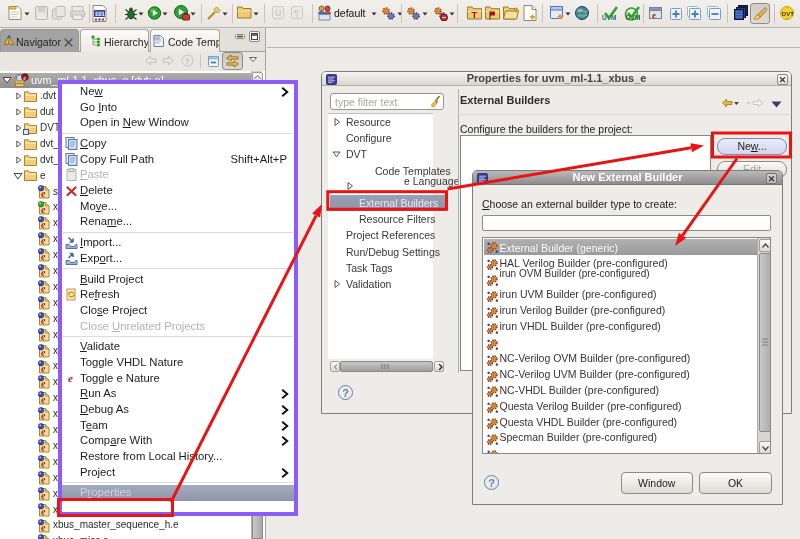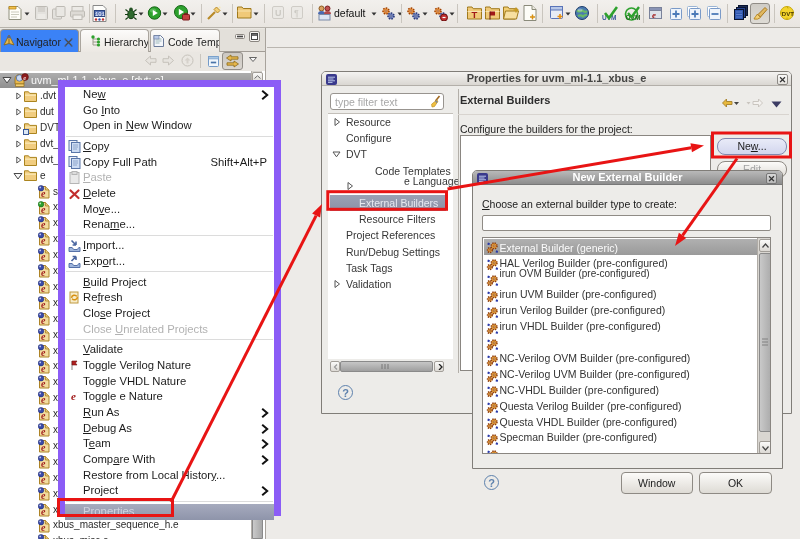--- a/index.html
+++ b/index.html
@@ -9,32 +9,32 @@
 
 
 #toolbar { left:0; top:0; width:800px; height:28px;
   background:linear-gradient(#f2f0ed,#e9e5e0); border-bottom:1px solid #b7b3ac; z-index:1; }
 .tsep { position:absolute; top:4px; width:1px; height:19px; background:#c9c5be; }
 
 
 #nav { left:0; top:28px; width:266px; height:511px; border-right:1px solid #a8a39c; background:#eae7e2; z-index:1; }
 #tabstrip { position:absolute; left:0; top:1px; width:265px; height:23px; background:#e3e0da; border-bottom:1px solid #a29d96; }
 .tab { position:absolute; top:0px; height:23px; font-size:10.5px; color:#222; padding-top:6px; white-space:nowrap; overflow:hidden; }
-.tab.active { background:#3b82f6; border:1px solid #9b968f; border-bottom:none; border-radius:4px 4px 0 0; }
+.tab.active { background:#a3a3a3; border:1px solid #9b968f; border-bottom:none; border-radius:4px 4px 0 0; }
 .tab.inactive { background:linear-gradient(#fcfbfa,#ece8e3); border:1px solid #aaa59e; border-bottom:none; border-radius:4px 4px 0 0; }
 #viewtb { position:absolute; left:0; top:24px; width:265px; height:19px; background:#eae7e2; }
 #treearea { position:absolute; left:0; top:43px; width:265px; height:468px; background:#fff; }
 .trow { position:absolute; left:0; height:16px; font-size:10px; color:#2b2b2b; white-space:nowrap; }
 
 
 #editor { left:267px; top:28px; width:533px; height:511px; background:#edebe8; z-index:0; }
 #edline { position:absolute; left:0; top:19px; width:533px; height:1px; background:#bab6b0; }
 
 
-#cmenu { left:58px; top:80px; width:223px; height:436px; background:#fff; border:7px solid #8b5cf6; z-index:10; }
+#cmenu { left:58px; top:80px; width:240px; height:436px; background:#fff; border:4px solid #8b5cf6; z-index:10; }
 .mi { position:relative; height:15.7px; line-height:15.7px; font-size:11.3px; color:#1c1c1c; padding-left:18px; white-space:nowrap; }
 .mi.dis { color:#b2b2b2; }
 .msep { height:1px; background:#dcdcdc; margin:1.8px 1px 2.2px; }
 .mi .micon { position:absolute; left:3px; top:1px; width:13px; height:13px; }
 .mi .arrow { position:absolute; right:5px; top:3px; line-height:0; }
 .mi .sc { position:absolute; right:7px; }
 #miprops { background:linear-gradient(#a6abbe,#8e94aa); color:#cfd2de; }
 
 
 .dlg { z-index:20; background:#edece9; border:1px solid #807d78; border-radius:5px 5px 0 0; }
@@ -625,24 +625,20 @@
   <div class="msep"></div>
   <div class="mi"><u>B</u>uild Project</div>
   <div class="mi"><span class="micon"><svg width="13" height="13" viewBox="0 0 13 13">
           <rect x="2" y="1" width="8" height="11" fill="#f7ecc9" stroke="#c09a40"></rect>
           <path d="M3.5 6.8 a3 3 0 0 1 5.4 -1.4 M9.5 6.2 a3 3 0 0 1 -5.4 1.4" stroke="#d89010" stroke-width="1.5" fill="none"></path>
         </svg></span>Re<u>f</u>resh</div>
   <div class="mi">Clo<u>s</u>e Project</div>
   <div class="mi dis">Close <u>U</u>nrelated Projects</div>
   <div class="msep"></div>
   <div class="mi"><u>V</u>alidate</div>
-  <div class="mi"><span class="micon"><svg width="13" height="13" viewBox="0 0 13 13">
-          <path d="M4 2 v9" stroke="#888" stroke-width="1"></path>
-          <path d="M4 2 h5 l-1.5 2 l1.5 2 h-5 z" fill="#b02020" stroke="#701010" stroke-width="0.6"></path>
-        </svg></span>Toggle Verilog Nature</div>
   <div class="mi">Toggle VHDL Nature</div>
   <div class="mi"><span class="micon"><svg width="13" height="13" viewBox="0 0 13 13">
           <text x="3" y="10" font-family="Liberation Serif" font-style="italic" font-weight="bold" font-size="11" fill="#a01818">e</text>
         </svg></span>Toggle e Nature</div>
   <div class="mi"><u>R</u>un As<span class="arrow"><svg width="8" height="10" viewBox="0 0 8 10">
           <path d="M1.2 0.8 L6.2 5 L1.2 9.2" stroke="#111" stroke-width="2" fill="none"></path>
         </svg></span></div>
   <div class="mi"><u>D</u>ebug As<span class="arrow"><svg width="8" height="10" viewBox="0 0 8 10">
           <path d="M1.2 0.8 L6.2 5 L1.2 9.2" stroke="#111" stroke-width="2" fill="none"></path>
         </svg></span></div>
@@ -669,21 +665,21 @@
   <div class="xbtn" style="right:3px; top:1.5px;">✕</div>
 
   <div class="abs" style="left:8px; top:21px; width:114px; height:17px; background:#fff; border:1px solid #98948f; border-radius:3px;"></div>
   <div class="abs" style="left:13px; top:23.5px; font-size:10.5px; color:#a8a8a8;">type filter text</div>
   <svg class="abs" style="left:108px; top:22.5px;" width="12" height="13" viewBox="0 0 12 13">
       <path d="M9.5 1 L5.5 6" stroke="#a06820" stroke-width="1.6"></path>
       <path d="M6.8 5 L8 6.2 L4.5 11.5 L2 12 L1.6 9.2 Z" fill="#f0c040" stroke="#c09020" stroke-width="0.7"></path>
       <path d="M5.6 5.8 l1.7 1.7" stroke="#888" stroke-width="1.8"></path>
     </svg>
 
-  <div class="abs" id="ptree" style="left:6px; top:41px; width:125px; height:246px; background:#fff; border-top:1px solid #c3bfb9;">
+  <div class="abs" id="ptree" style="left:6px; top:41px; width:105px; height:246px; background:#fff; border-top:1px solid #c3bfb9;">
     <svg class="exp" style="left:5px;top:4px;" width="8" height="8">
         <path d="M2 0.5 L6.5 4 L2 7.5 Z" fill="#fff" stroke="#555" stroke-width="1"></path>
       </svg>
     <div class="ptrow" style="left:18px; top:2px;">Resource</div>
     <div class="ptrow" style="left:18px; top:18.2px;">Configure</div>
     <svg class="exp" style="left:4px;top:37px;" width="9" height="7">
         <path d="M1 1 L8 1 L4.5 5.8 Z" fill="#fcfcfc" stroke="#555" stroke-width="1"></path>
       </svg>
     <div class="ptrow" style="left:18px; top:34.4px;">DVT</div>
     <div class="ptrow" style="left:15px; top:50.6px;margin-left:32px;">Code Templates</div>
@@ -736,21 +732,21 @@
     </svg>
   <div class="abs" style="left:136px; top:42px; width:331px; height:1px; background:#d8d4cf;"></div>
   <div class="abs" style="left:138px; top:50.5px; font-size:10.5px; color:#1e1e1e;">Configure the builders for the project:</div>
 
   <div class="abs" style="left:138px; top:63px; width:251px; height:236px; background:#fff; border:1px solid #8a8681;"></div>
 
   <div class="btn" style="left:395px; top:65.5px; width:70px; height:17px; line-height:15px; background:linear-gradient(#e9ebf8,#d2d6ee); border-color:#8288b0;">Ne<u>w</u>...</div>
   <div class="btn" style="left:395px; top:88.5px; width:70px; height:17px; line-height:15px; color:#a3a3a3;">Edit</div>
 </div>
 
-<div class="abs dlg" id="nebdlg" style="left:472px; top:170px; width:311px; height:299px; z-index:30;">
+<div class="abs dlg" id="nebdlg" style="left:472px; top:170px; width:311px; height:335px; z-index:30;">
   <div class="titlebar tb-dark">New External Builder</div>
   <svg class="abs" style="left:4px;top:2px" width="11" height="11" viewBox="0 0 11 11">
       <rect x="0" y="0" width="11" height="11" rx="2" fill="#39398c"></rect>
       <path d="M2 3.2h7M2 5h5.5M2 6.8h7M2 8.4h4.5" stroke="#b9c6e8" stroke-width="1"></path>
     </svg>
   <div class="xbtn" style="right:5px; top:1.5px; background:linear-gradient(#d8d8d8,#b8b8b8); border-color:#777;">✕</div>
   <div class="abs" style="left:9px; top:26.5px; font-size:10.5px; color:#1b1b1b;"><u>C</u>hoose an external builder type to create:</div>
   <div class="abs" style="left:9px; top:44px; width:289px; height:16px; background:#fff; border:1px solid #8f8b85; border-radius:2px;"></div>
   <div class="abs" id="neblist" style="left:9px; top:66px; width:289px; height:217px; background:#fff; border:1px solid #8a8681; overflow:hidden;">
     <div class="abs" style="left:1px;top:1px;width:273px;height:16px;background:linear-gradient(#b0b0b0,#9a9a9a);"></div>

